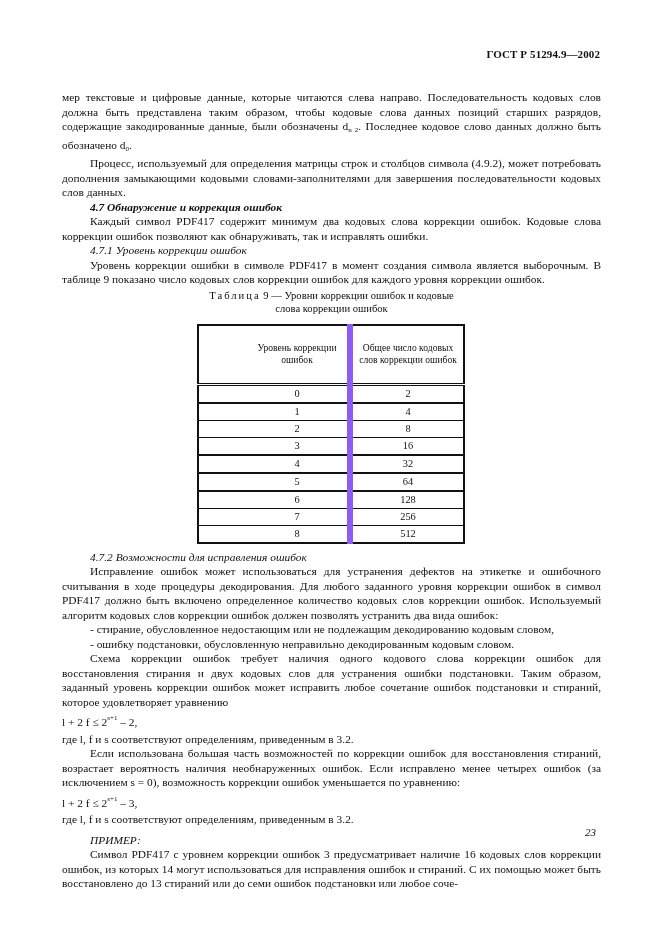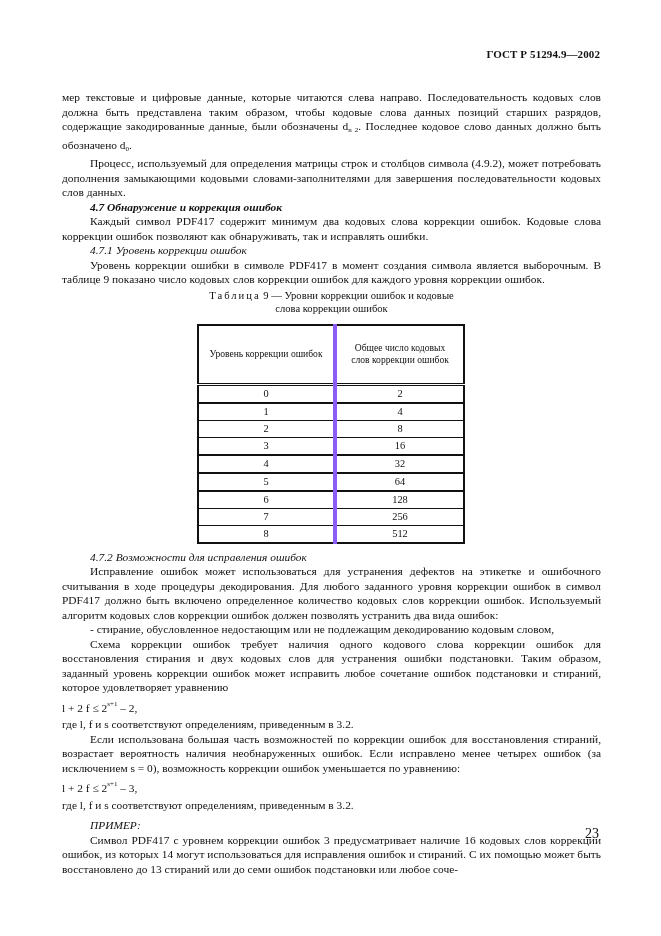--- a/index.html
+++ b/index.html
@@ -13,26 +13,26 @@
   .bold { font-weight: bold; }
   .sub { font-size: 7px; vertical-align: -2px; }
   .sup { font-size: 7px; vertical-align: 6px; }
   .caption { text-align: center; font-size: 10.6px; line-height: 13.5px; margin-top: 2px; }
   .caption .spaced { letter-spacing: 2px; }
   table.t9 { border-collapse: collapse; margin: 8px 0 0 135px; width: 268px; font-size: 10.4px; }
   table.t9 td, table.t9 th { border: 1px solid #111; text-align: center; padding: 0; font-weight: normal; }
   table.t9 { border: 2px solid #111; }
   table.t9 th { height: 40px; line-height: 12.5px; font-size: 9.6px; }
   table.t9 thead tr { border-bottom: 3px double #111; }
-  table.t9 th:first-child, table.t9 td:first-child { border-right: 4px solid #8b5cf6; width: 134px; }
+  table.t9 th:first-child, table.t9 td:first-child { border-right: 6px solid #8b5cf6; width: 134px; padding-left: 48px; }
   table.t9 td { height: 16px; line-height: 16px; }
   table.t9 tr.thick td { border-top: 2px solid #111; }
   .formula { text-align: left; margin: 2px 0 2px 0; }
   .gap { height: 6px; }
-  .pagenum { position: absolute; top: 826px; left: 585px; font-size: 14px; }
+  .pagenum { position: absolute; top: 826px; left: 585px; font-size: 11px; font-style: italic; }
   .li { padding-left: 28px; }
 </style>
 </head>
 <body>
 
 <div class="header">ГОСТ Р 51294.9—2002</div>
 
 <div class="body">
   <p class="p"><span>мер текстовые и цифровые данные, которые читаются слева направо. Последовательность кодовых слов должна быть представлена таким образом, чтобы кодовые слова данных позиций старших разрядов, содержащие закодированные данные, были обозначены d</span><span class="sub">n 2</span><span>. Последнее кодовое слово данных должно быть обозначено d</span><span class="sub">0</span><span>.</span></p>
   <p class="p ind">Процесс, используемый для определения матрицы строк и столбцов символа (4.9.2), может потребовать дополнения замыкающими кодовыми словами-заполнителями для завершения последовательности кодовых слов данных.</p>
@@ -92,20 +92,21 @@
           <td>8</td>
           <td>512</td>
         </tr>
     </tbody>
   </table>
 
   <div class="gap"></div>
   <p class="p ind-h">4.7.2 Возможности для исправления ошибок</p>
   <p class="p ind">Исправление ошибок может использоваться для устранения дефектов на этикетке и ошибочного считывания в ходе процедуры декодирования. Для любого заданного уровня коррекции ошибок в символ PDF417 должно быть включено определенное количество кодовых слов коррекции ошибок. Используемый алгоритм кодовых слов коррекции ошибок должен позволять устранить два вида ошибок:</p>
   <p class="p li">- стирание, обусловленное недостающим или не подлежащим декодированию кодовым словом,</p>
+  <p class="p li">- ошибку подстановки, обусловленную неправильно декодированным кодовым словом.</p>
   <p class="p ind">Схема коррекции ошибок требует наличия одного кодового слова коррекции ошибок для восстановления стирания и двух кодовых слов для устранения ошибки подстановки. Таким образом, заданный уровень коррекции ошибок может исправить любое сочетание ошибок подстановки и стираний, которое удовлетворяет уравнению</p>
   <div class="formula"><span>l + 2 f ≤ 2</span><span class="sup">s+1</span><span> – 2,</span></div>
   <p class="p">где l, f и s соответствуют определениям, приведенным в 3.2.</p>
   <p class="p ind">Если использована большая часть возможностей по коррекции ошибок для восстановления стираний, возрастает вероятность наличия необнаруженных ошибок. Если исправлено менее четырех ошибок (за исключением s = 0), возможность коррекции ошибок уменьшается по уравнению:</p>
   <div class="formula"><span>l + 2 f ≤ 2</span><span class="sup">s+1</span><span> – 3,</span></div>
   <p class="p">где l, f и s соответствуют определениям, приведенным в 3.2.</p>
   <div class="gap"></div>
   <p class="p ind-h">ПРИМЕР:</p>
   <p class="p ind">Символ PDF417 с уровнем коррекции ошибок 3 предусматривает наличие 16 кодовых слов коррекции ошибок, из которых 14 могут использоваться для исправления ошибок и стираний. С их помощью может быть восстановлено до 13 стираний или до семи ошибок подстановки или любое соче-</p>
 </div>

